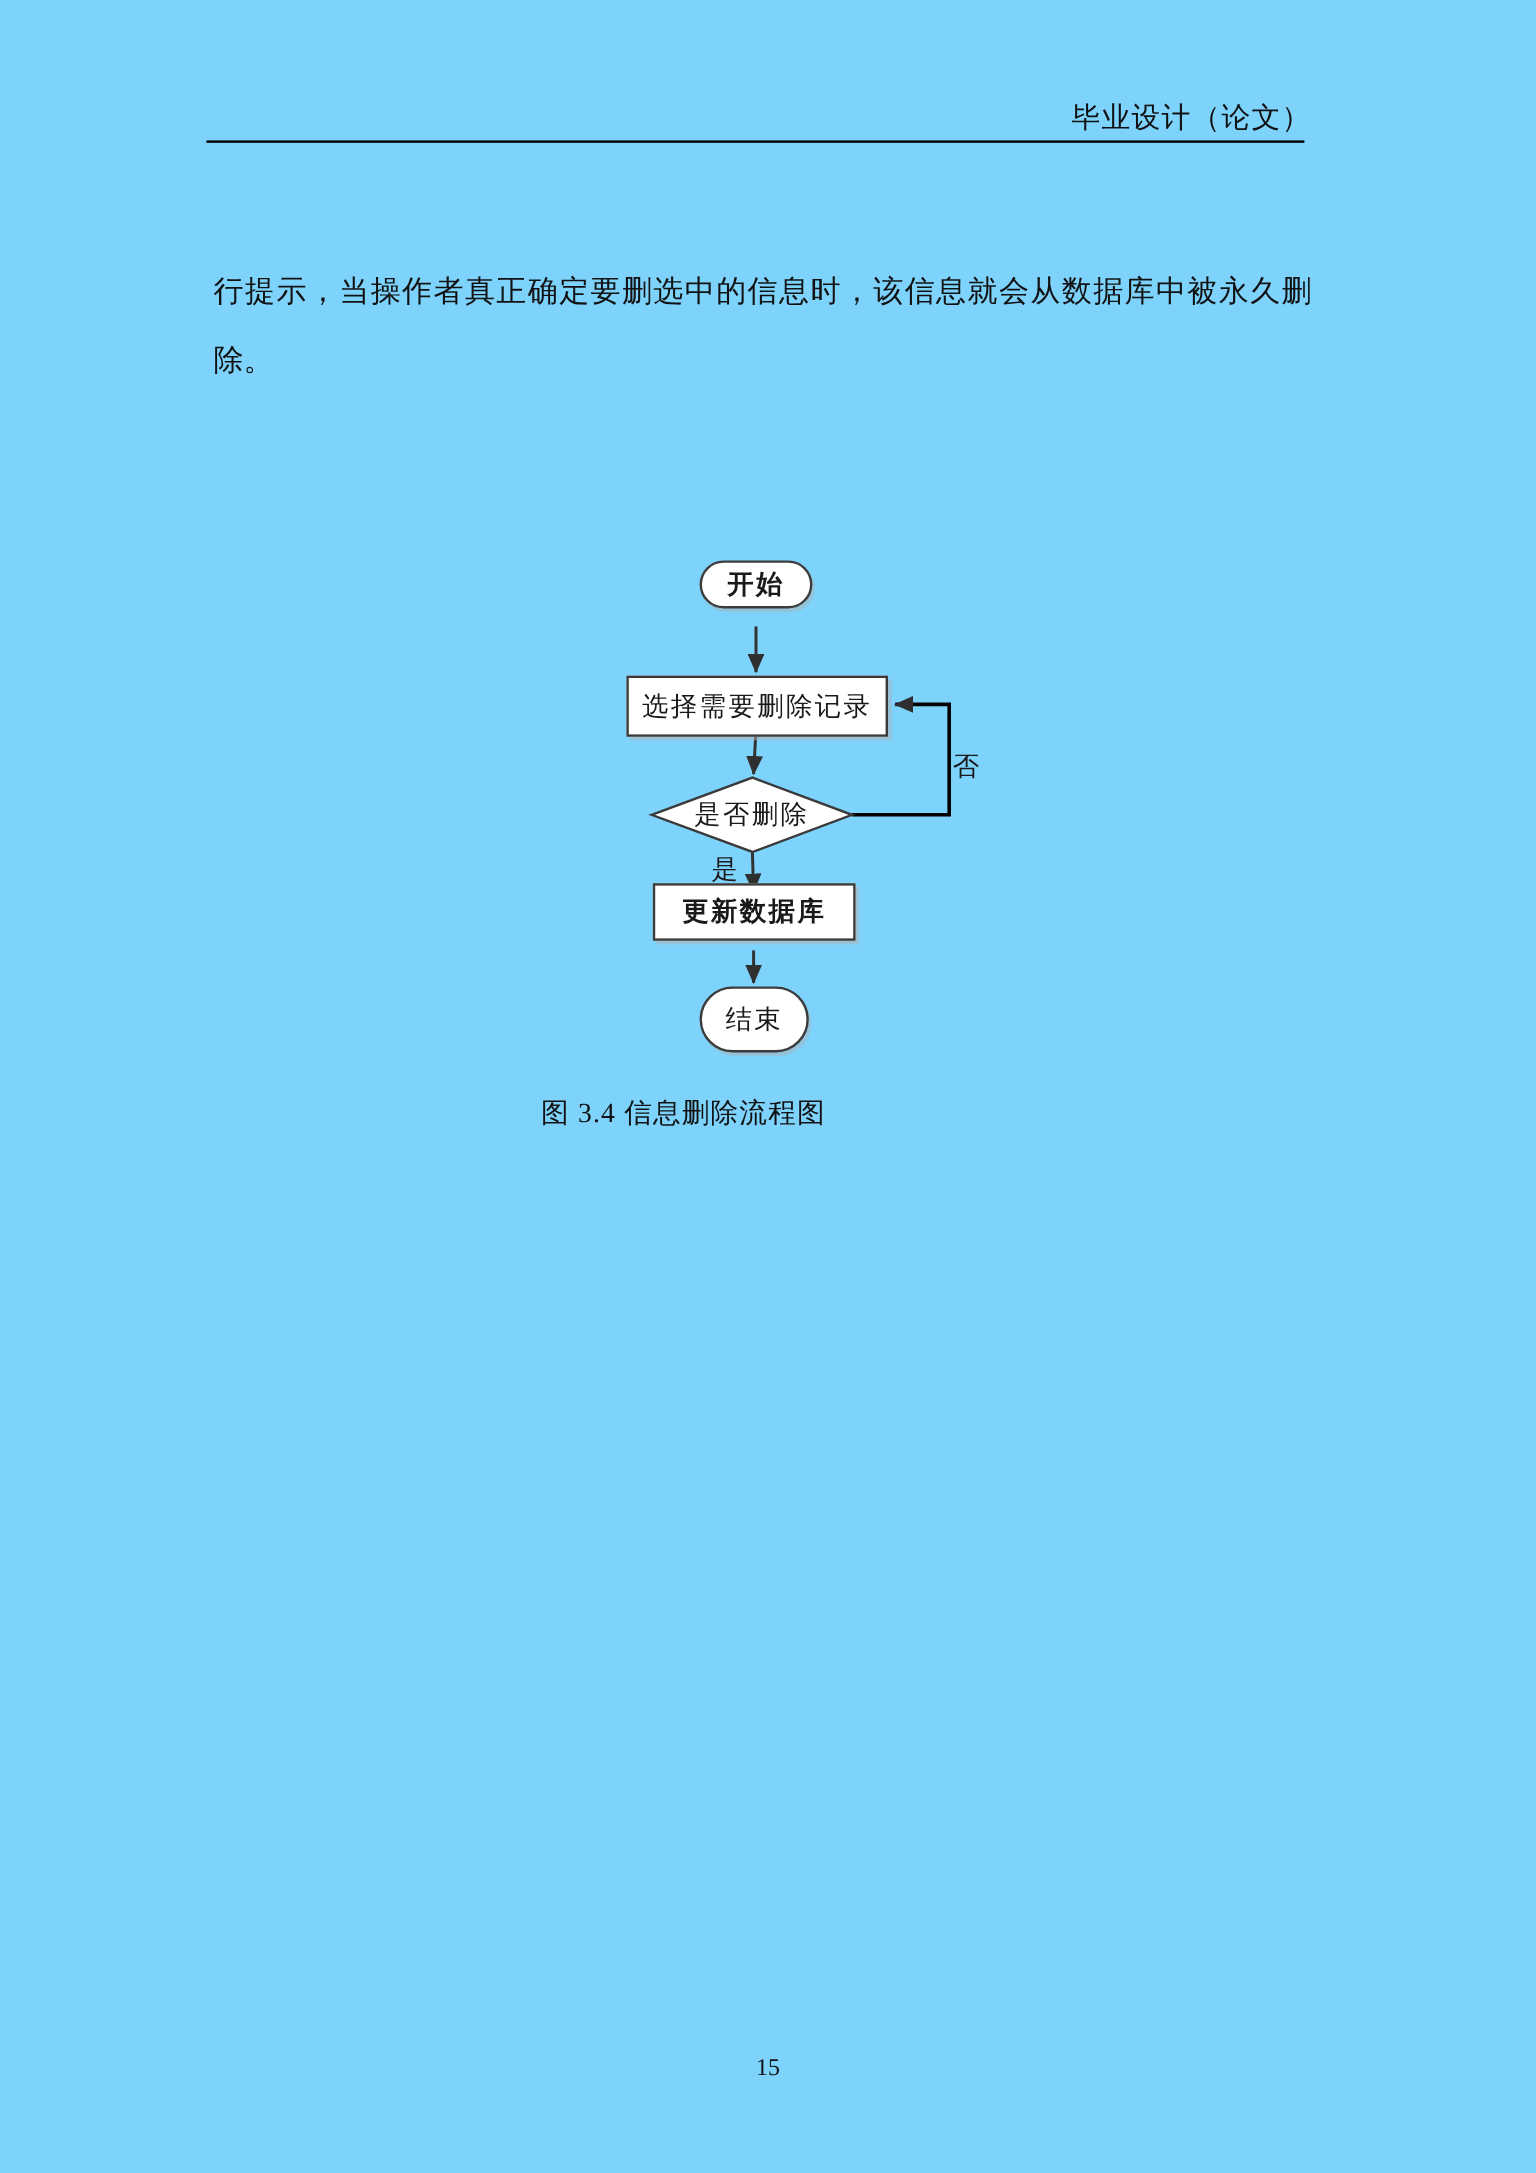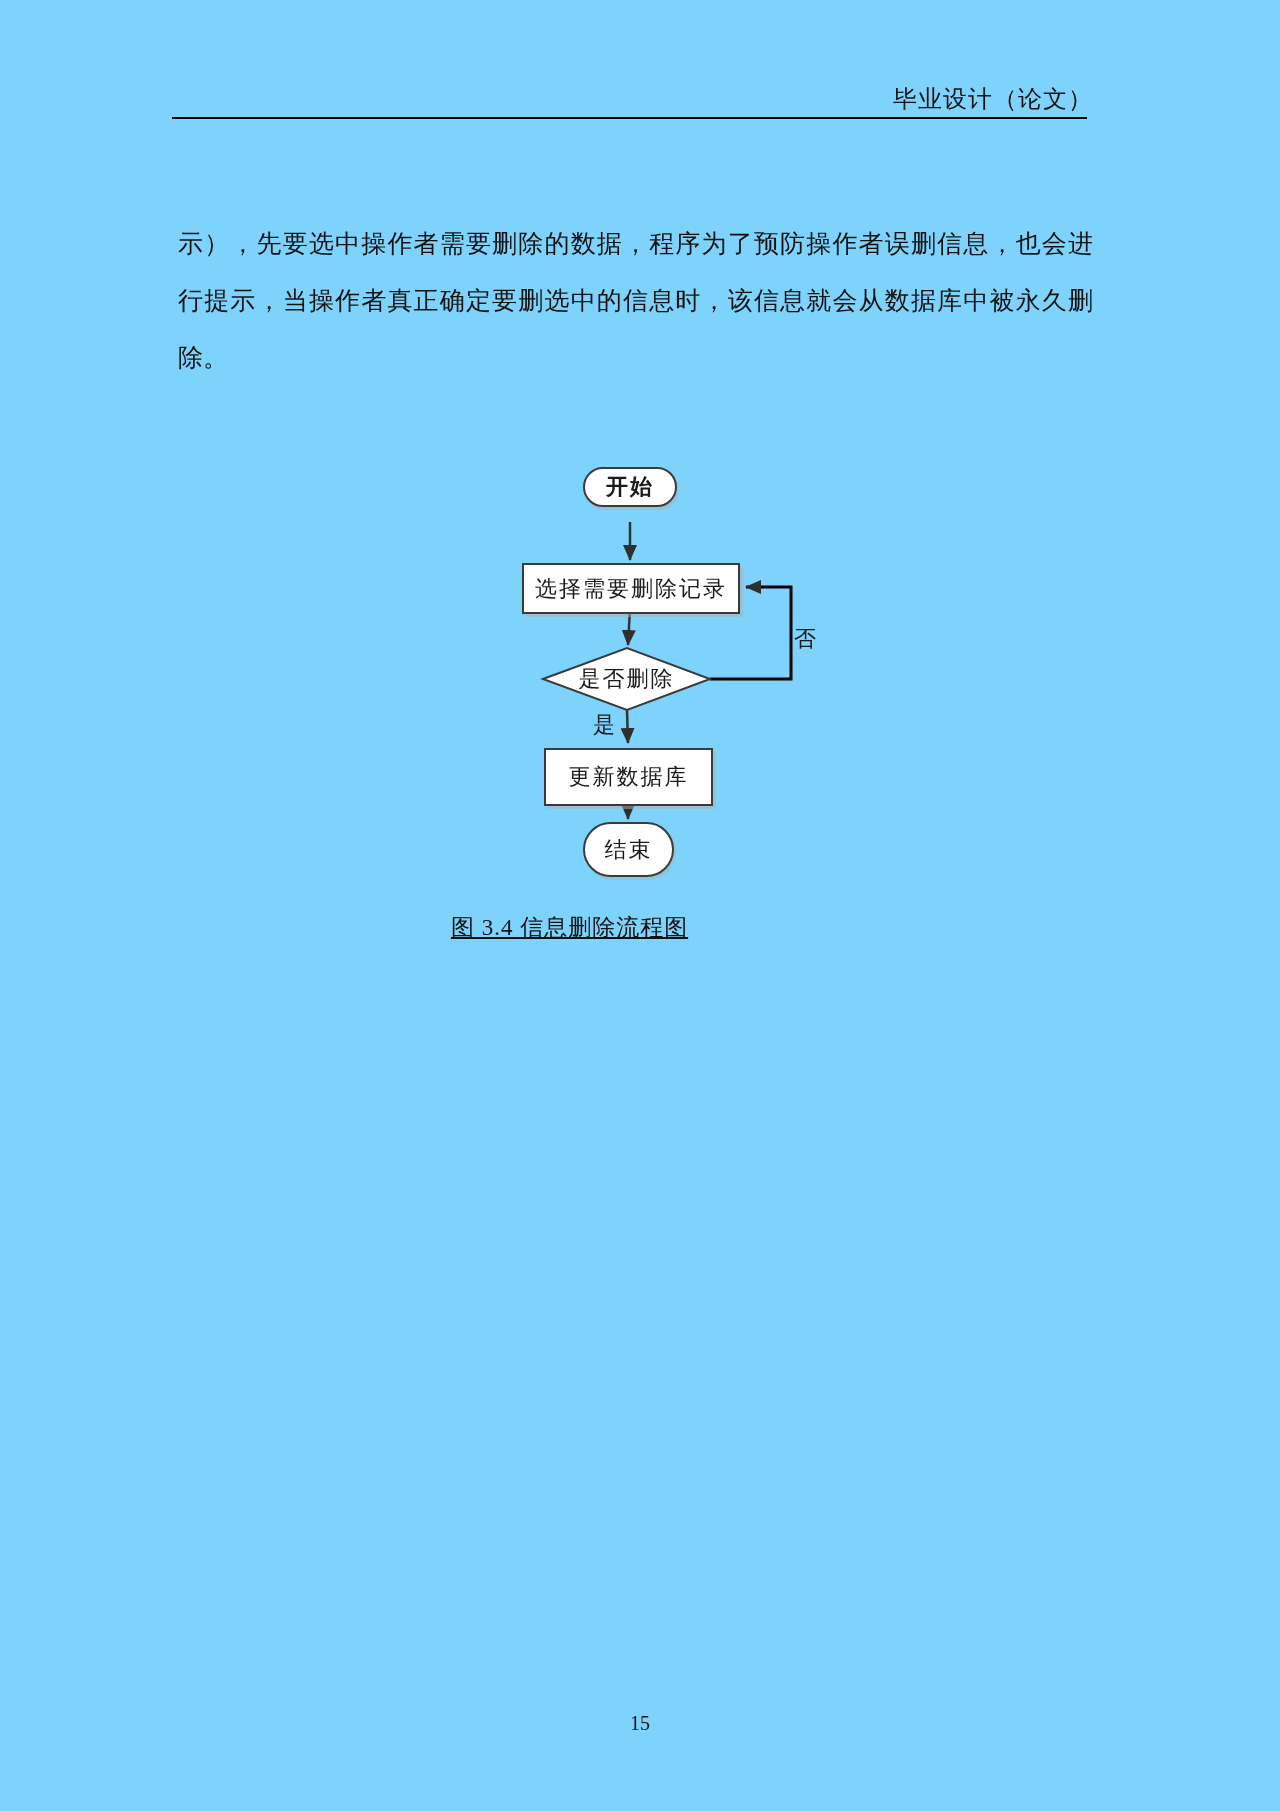--- a/index.html
+++ b/index.html
@@ -65,38 +65,37 @@
   .diamond-label{
     position:absolute;display:flex;align-items:center;justify-content:center;
     font-size:22px;letter-spacing:2px;color:#1a1a1a;background:transparent;
   }
   .edge-label{
     position:absolute;font-size:22px;color:#1a1a1a;
   }
   
   .figure-caption{
     position:absolute;left:0;top:912px;width:1139px;
-    text-align:center;font-size:23px;letter-spacing:1px;text-decoration:underline;
+    text-align:center;font-size:23px;letter-spacing:1px;
   }
   .page-number{
     position:absolute;left:0;top:1712px;width:1280px;
     text-align:center;font-size:20px;
   }
 </style>
 </head>
 <body>
 
 <div class="page">
 
   <div class="header-text">毕业设计（论文）</div>
   <div class="header-rule"></div>
 
 
   <div class="para">
-    <div class="line">示），先要选中操作者需要删除的数据，程序为了预防操作者误删信息，也会进</div>
     <div class="line">行提示，当操作者真正确定要删选中的信息时，该信息就会从数据库中被永久删</div>
     <div class="line last">除。</div>
   </div>
 
   <div class="flow">
 
     <svg width="340" height="430" viewBox="0 0 340 430">
       <defs>
         <marker id="arrow" markerUnits="userSpaceOnUse" markerWidth="17" markerHeight="14" refX="15" refY="7" orient="auto">
           <path d="M0,0 L16,7 L0,14 Z" fill="#2f2f2f"></path>
@@ -115,21 +114,21 @@
 
       <polygon points="43,219 127,188 210,219 127,250" fill="#ffffff" stroke="#3a3a3a" stroke-width="2"></polygon>
     </svg>
 
     <div class="node stadium" style="left:83px;top:7px;width:94px;height:40px;font-weight:bold;">开始</div>
 
     <div class="node rect" style="left:22px;top:103px;width:218px;height:51px;">选择需要删除记录</div>
 
     <div class="diamond-label" style="left:43px;top:188px;width:167px;height:62px;">是否删除</div>
 
-    <div class="node rect" style="left:44px;top:288px;width:169px;height:58px;">更新数据库</div>
+    <div class="node rect" style="left:44px;top:276px;width:169px;height:48px;font-weight:bold;">更新数据库</div>
 
     <div class="node stadium" style="left:83px;top:362px;width:91px;height:55px;">结束</div>
 
     <div class="edge-label" style="left:93px;top:250px;">是</div>
 
     <div class="edge-label" style="left:294px;top:164px;">否</div>
   </div>
 
   <div class="figure-caption">图 3.4 信息删除流程图</div>
 

